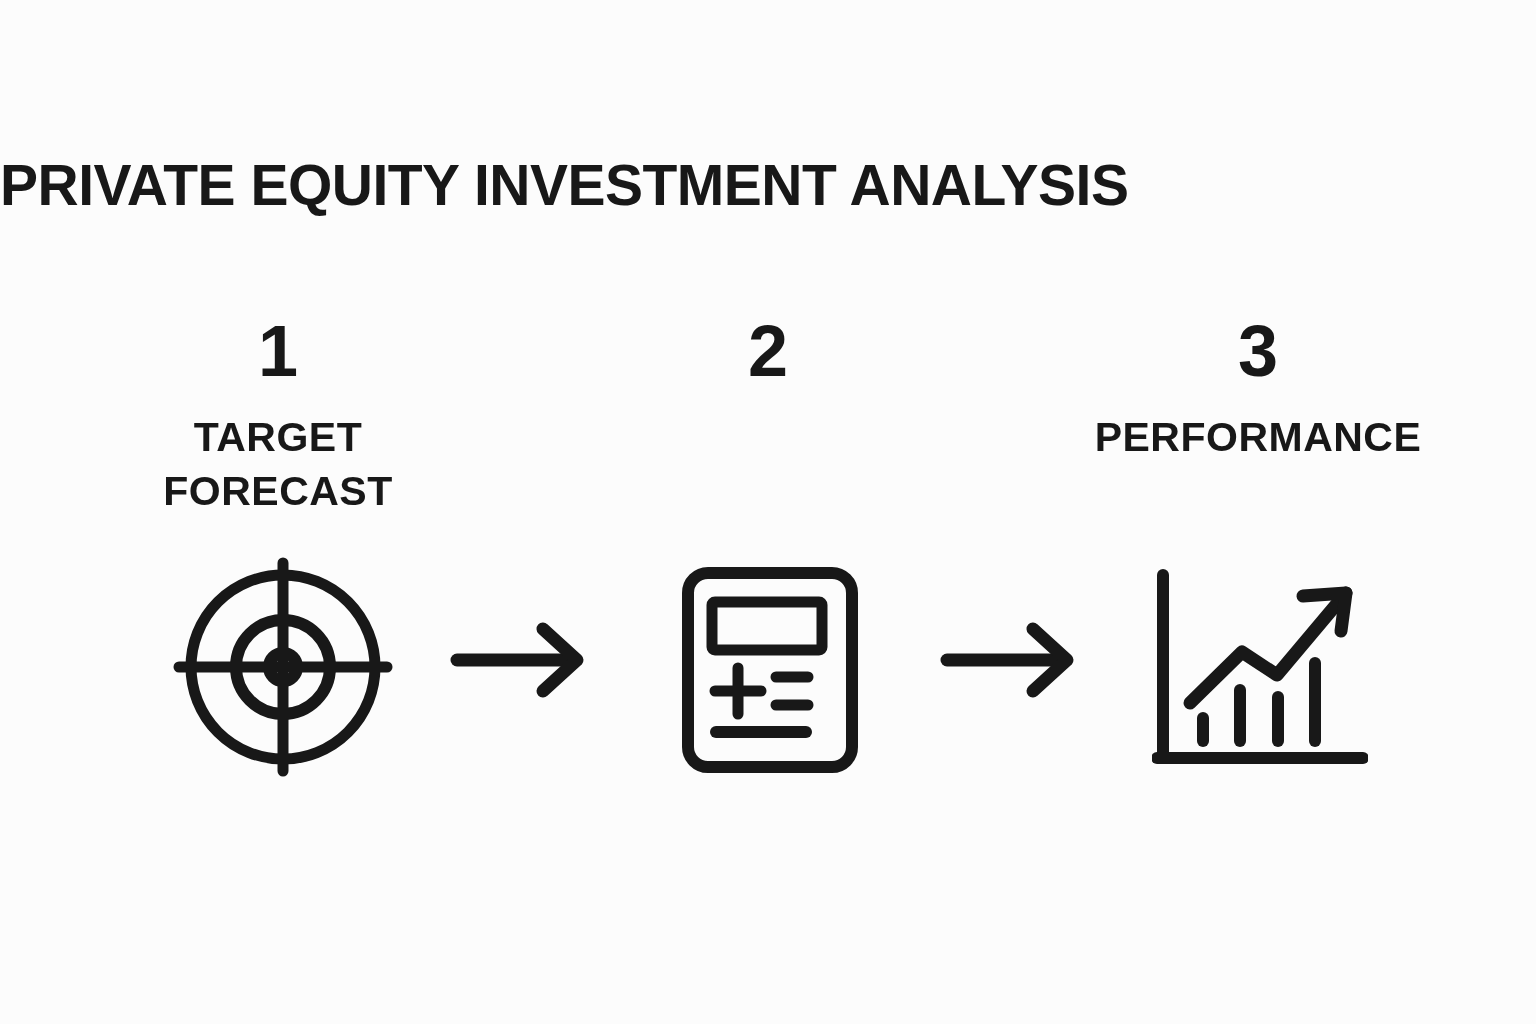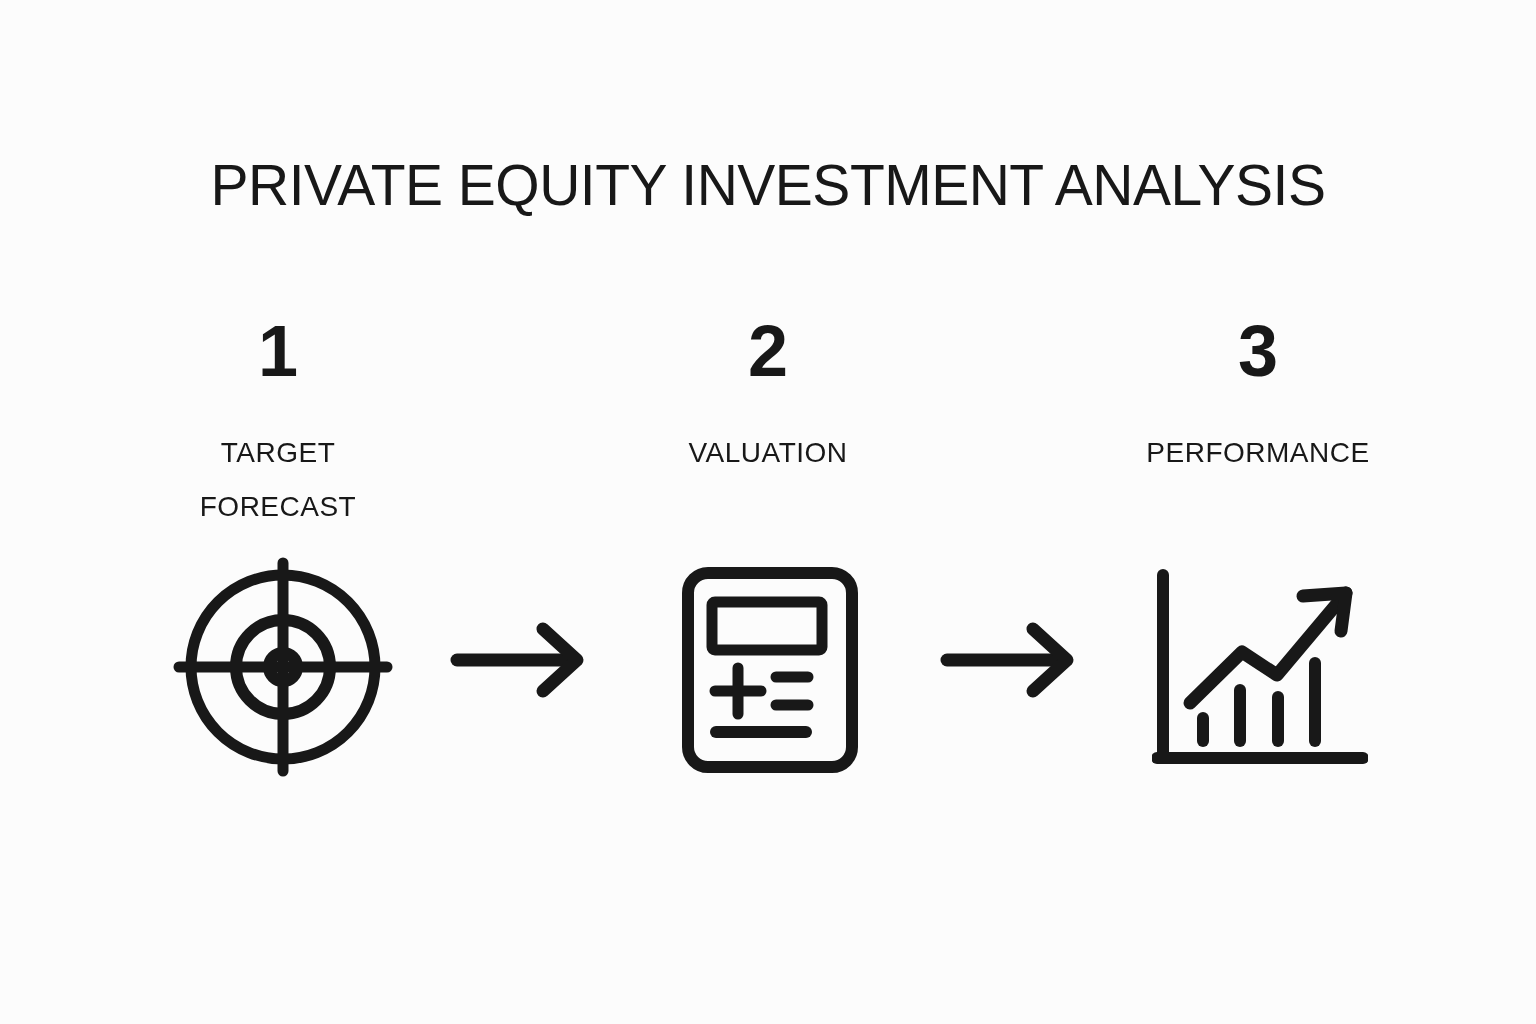--- a/index.html
+++ b/index.html
@@ -18,45 +18,45 @@
     height: 1024px;
     background: var(--bg);
     color: var(--ink);
     overflow: hidden;
   }
   .title {
     position: absolute;
     top: 152px;
     left: 0;
     right: 0;
-    text-align: center;
+    text-align: left;
     font-size: 57px;
-    font-weight: 400;
+    font-weight: 700;
     letter-spacing: -0.5px;
     white-space: nowrap;
   }
   .step {
     position: absolute;
     top: 316px;
     width: 420px;
     text-align: center;
   }
   .step-1 { left: 68px; }
   .step-2 { left: 558px; }
   .step-3 { left: 1048px; }
   .step .num {
     font-size: 72px;
     line-height: 70px;
     font-weight: 700;
   }
   .step .label {
-    margin-top: 40px;
-    font-size: 28px;
+    margin-top: 24px;
+    font-size: 41px;
     line-height: 54px;
-    font-weight: 400;
+    font-weight: 700;
     letter-spacing: 0.5px;
   }
   .icon, .arrow {
     position: absolute;
   }
   .icon svg, .arrow svg {
     display: block;
     fill: none;
     stroke: var(--ink);
     stroke-linecap: round;
@@ -79,21 +79,20 @@
     <div class="num">1</div>
     <div class="label">
       <div>TARGET</div>
       <div>FORECAST</div>
     </div>
   </div>
 
   <div class="step step-2">
     <div class="num">2</div>
     <div class="label">
-      <div>VALUATION</div>
     </div>
   </div>
 
   <div class="step step-3">
     <div class="num">3</div>
     <div class="label">
       <div>PERFORMANCE</div>
     </div>
   </div>
 

